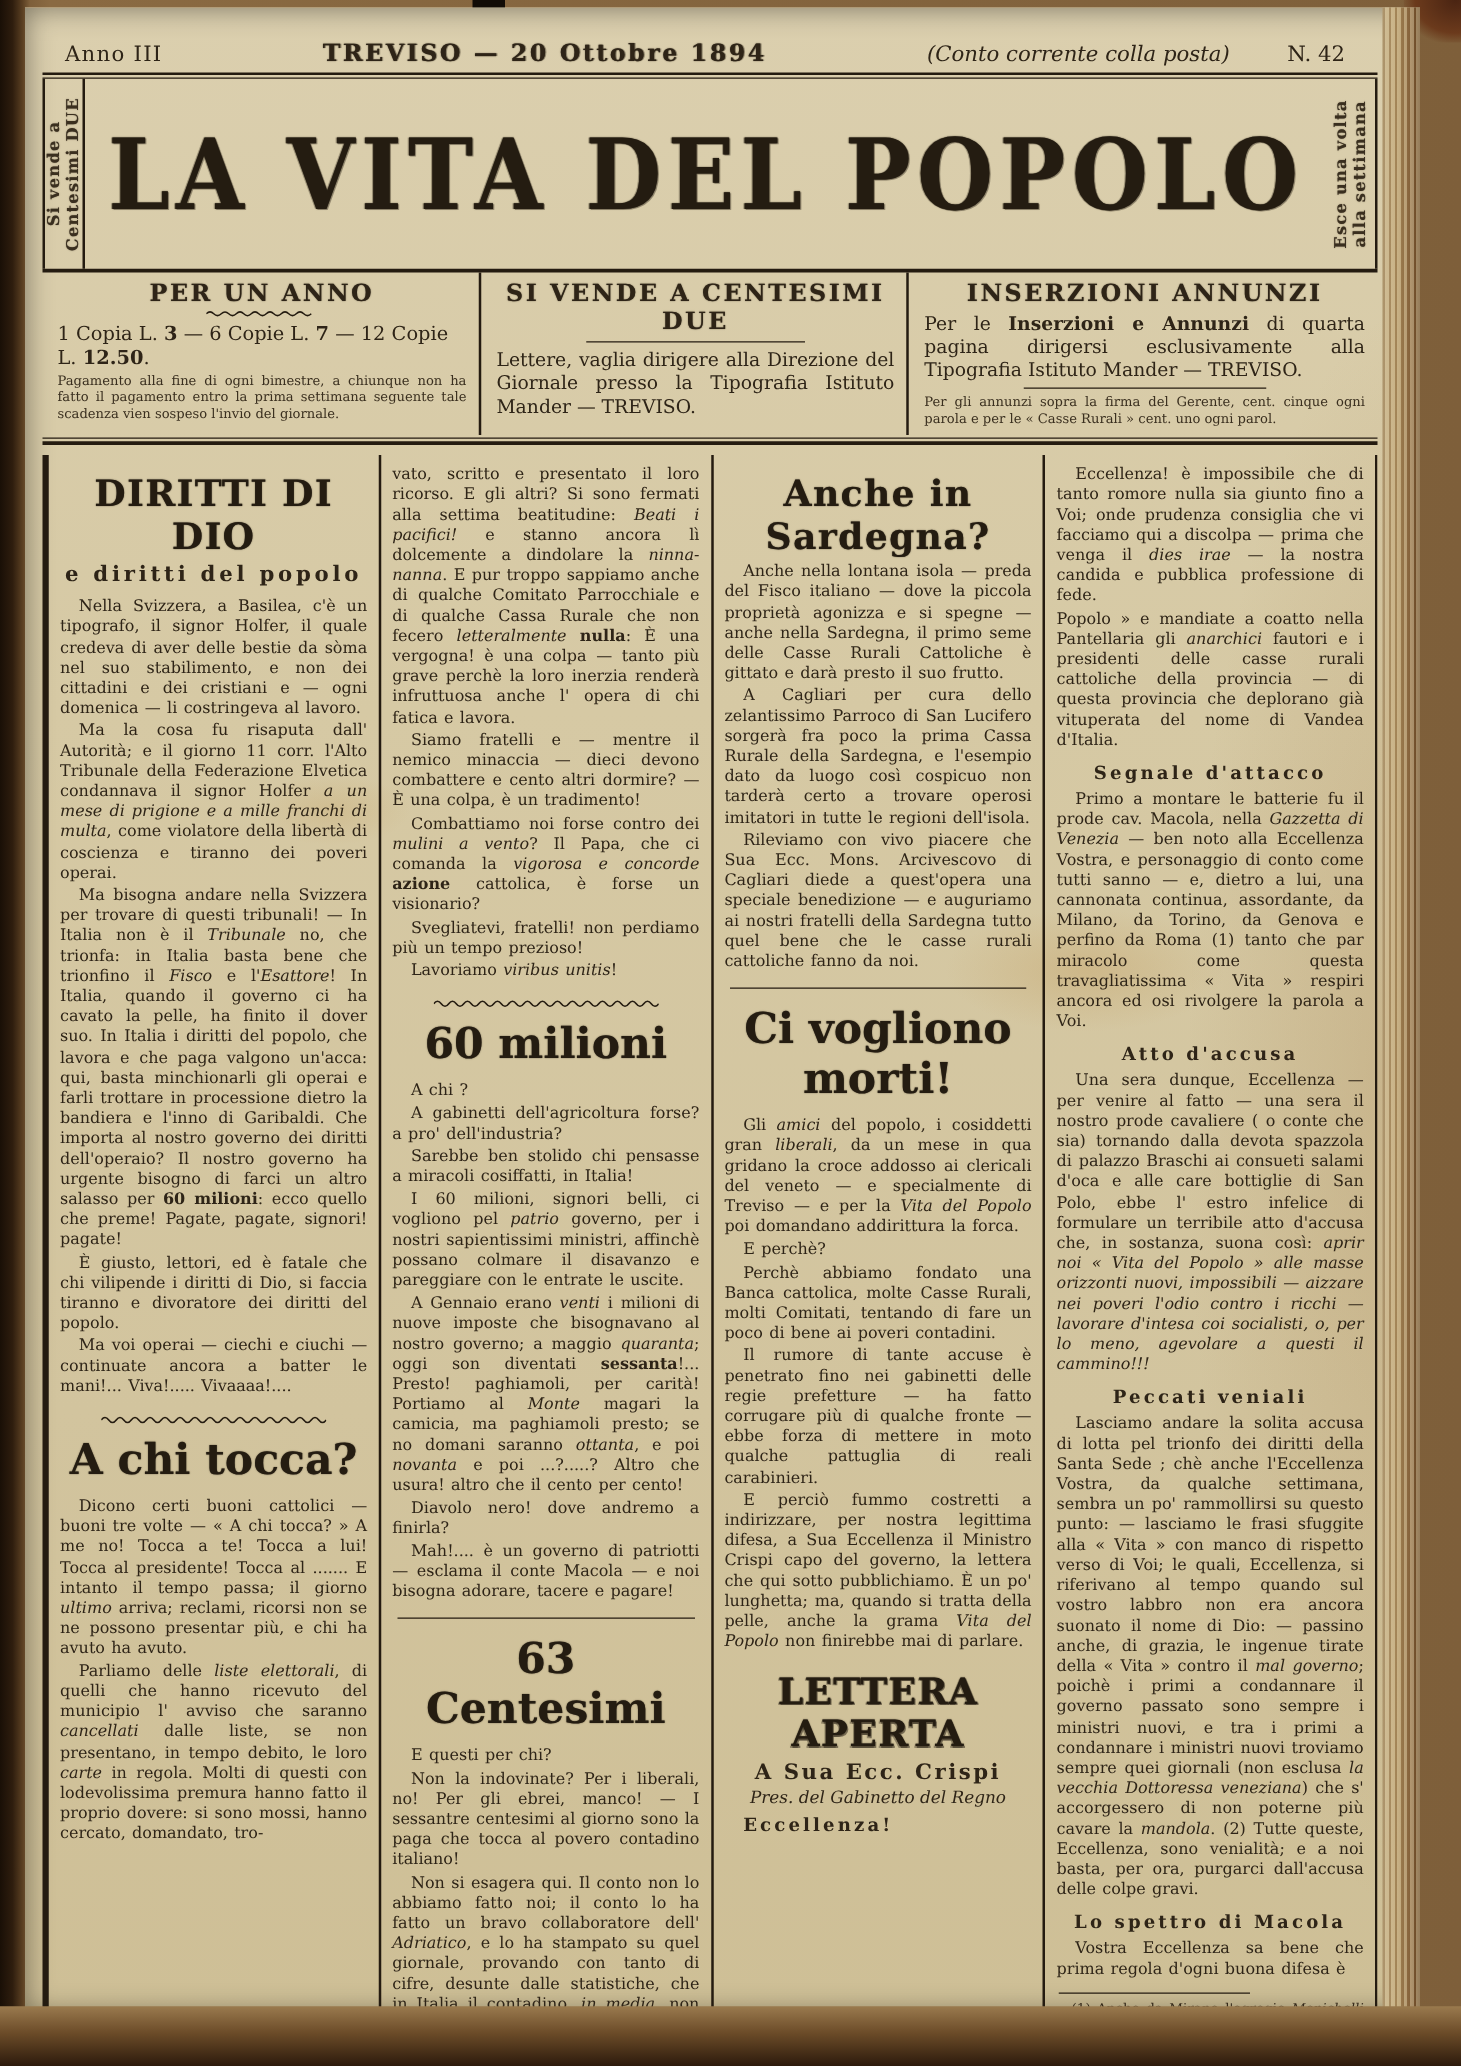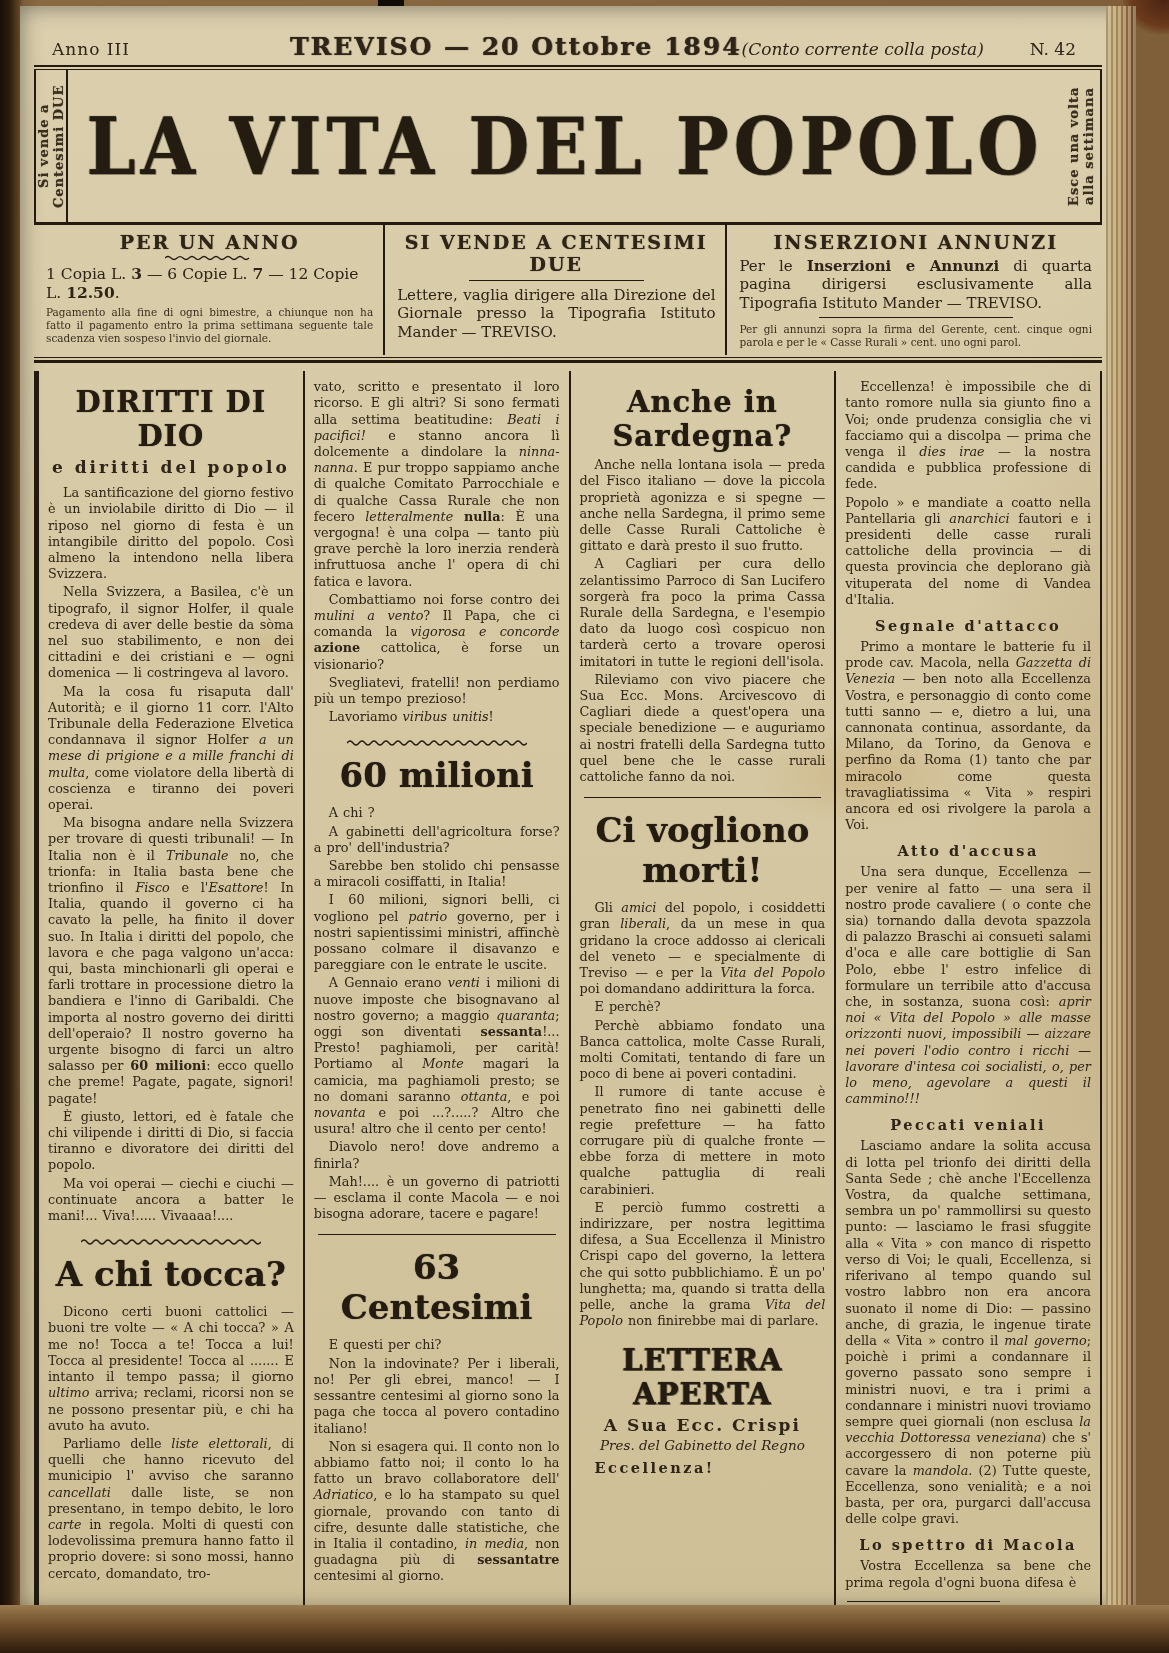--- a/index.html
+++ b/index.html
@@ -20,21 +20,21 @@
   .page-edge{position:absolute;right:0;top:0;bottom:0;width:30px;
     background:
       repeating-linear-gradient(90deg,rgba(120,85,45,.35) 0 2px,rgba(215,197,158,.5) 2px 5px),
       linear-gradient(90deg,#cab890 0%,#b89c6a 40%,#8a6640 75%,#543518 100%);}
   .inner{position:absolute;left:14px;right:34px;top:16px;bottom:0;}
 
   
   .hdr{display:grid;grid-template-columns:auto 1fr auto auto;align-items:baseline;
        padding:10px 18px 4px 18px;font-size:17px;}
   .hdr .anno{letter-spacing:1px;}
-  .hdr .dateline{text-align:right;font-weight:bold;font-size:25px;letter-spacing:2px;
+  .hdr .dateline{text-align:center;font-weight:bold;font-size:19px;letter-spacing:2px;
        text-shadow:0 0 1px rgba(46,36,23,.9),1px 0 0 rgba(46,36,23,.35);}
   .hdr .conto{font-style:italic;margin-right:46px;}
   .hdr .numero{margin-right:8px;}
   .hrule{border:0;border-top:2px solid #241b10;margin:0;}
   .hrule.thin{border-top-width:1px;margin-top:2px;}
 
   
   .masthead{display:grid;grid-template-columns:34px 1fr 40px;height:152px;align-items:center;}
   .sidelabel{writing-mode:vertical-rl;transform:rotate(180deg);font-weight:bold;font-size:13px;
      letter-spacing:1px;text-align:center;height:100%;display:flex;align-items:center;justify-content:center;
@@ -128,35 +128,35 @@
           <p class="ifine">Per gli annunzi sopra la firma del Gerente, cent. cinque ogni parola e per le « Casse Rurali » cent. uno ogni parol.</p>
         </div>
       </div>
       <div class="dblrule"></div>
       <div class="dblrule2"></div>
 
       <div class="cols">
         <div class="col">
             <div class="h-large">DIRITTI DI DIO</div>
             <div class="h-sub">e diritti del popolo</div>
-            <p class="para">La santificazione del giorno festivo è un inviolabile diritto di Dio — il riposo nel giorno di festa è un intangibile diritto del popolo. Così almeno la intendono nella libera Svizzera.</p>
             <p class="para">Nella Svizzera, a Basilea, c'è un tipografo, il signor Holfer, il quale credeva di aver delle bestie da sòma nel suo stabilimento, e non dei cittadini e dei cristiani e — ogni domenica — li costringeva al lavoro.</p>
             <p class="para">Ma la cosa fu risaputa dall' Autorità; e il giorno 11 corr. l'Alto Tribunale della Federazione Elvetica condannava il signor Holfer <i>a un mese di prigione e a mille franchi di multa</i>, come violatore della libertà di coscienza e tiranno dei poveri operai.</p>
             <p class="para">Ma bisogna andare nella Svizzera per trovare di questi tribunali! — In Italia non è il <i>Tribunale</i> no, che trionfa: in Italia basta bene che trionfino il <i>Fisco</i> e l'<i>Esattore</i>! In Italia, quando il governo ci ha cavato la pelle, ha finito il dover suo. In Italia i diritti del popolo, che lavora e che paga valgono un'acca: qui, basta minchionarli gli operai e farli trottare in processione dietro la bandiera e l'inno di Garibaldi. Che importa al nostro governo dei diritti dell'operaio? Il nostro governo ha urgente bisogno di farci un altro salasso per <b>60 milioni</b>: ecco quello che preme! Pagate, pagate, signori! pagate!</p>
             <p class="para">È giusto, lettori, ed è fatale che chi vilipende i diritti di Dio, si faccia tiranno e divoratore dei diritti del popolo.</p>
             <p class="para">Ma voi operai — ciechi e ciuchi — continuate ancora a batter le mani!... Viva!..... Vivaaaa!....</p>
             <div class="wavy"><svg width="180" height="10" viewBox="0 0 180 10">
                 <path d="M0 5 q3 -4 6 0 q3 4 6 0 q3 -4 6 0 q3 4 6 0 q3 -4 6 0 q3 4 6 0 q3 -4 6 0 q3 4 6 0 q3 -4 6 0 q3 4 6 0 q3 -4 6 0 q3 4 6 0 q3 -4 6 0 q3 4 6 0 q3 -4 6 0 q3 4 6 0 q3 -4 6 0 q3 4 6 0 q3 -4 6 0 q3 4 6 0 q3 -4 6 0 q3 4 6 0 q3 -4 6 0 q3 4 6 0 q3 -4 6 0 q3 4 6 0 q3 -4 6 0 q3 4 6 0 q3 -4 6 0 q3 4 6 0" fill="none" stroke="#241b10" stroke-width="1.3"></path>
               </svg></div>
             <div class="h-xl">A chi tocca?</div>
             <p class="para">Dicono certi buoni cattolici — buoni tre volte — « A chi tocca? » A me no! Tocca a te! Tocca a lui! Tocca al presidente! Tocca al ....... E intanto il tempo passa; il giorno <i>ultimo</i> arriva; reclami, ricorsi non se ne possono presentar più, e chi ha avuto ha avuto.</p>
             <p class="para">Parliamo delle <i>liste elettorali</i>, di quelli che hanno ricevuto del municipio l' avviso che saranno <i>cancellati</i> dalle liste, se non presentano, in tempo debito, le loro <i>carte</i> in regola. Molti di questi con lodevolissima premura hanno fatto il proprio dovere: si sono mossi, hanno cercato, domandato, tro-</p>
           </div>
         <div class="col">
             <p class="para noindent">vato, scritto e presentato il loro ricorso. E gli altri? Si sono fermati alla settima beatitudine: <i>Beati i pacifici!</i> e stanno ancora lì dolcemente a dindolare la <i>ninna-nanna</i>. E pur troppo sappiamo anche di qualche Comitato Parrocchiale e di qualche Cassa Rurale che non fecero <i>letteralmente</i> <b>nulla</b>: È una vergogna! è una colpa — tanto più grave perchè la loro inerzia renderà infruttuosa anche l' opera di chi fatica e lavora.</p>
+            <p class="para">Siamo fratelli e — mentre il nemico minaccia — dieci devono combattere e cento altri dormire? — È una colpa, è un tradimento!</p>
             <p class="para">Combattiamo noi forse contro dei <i>mulini a vento</i>? Il Papa, che ci comanda la <i>vigorosa e concorde</i> <b>azione</b> cattolica, è forse un visionario?</p>
             <p class="para">Svegliatevi, fratelli! non perdiamo più un tempo prezioso!</p>
             <p class="para">Lavoriamo <i>viribus unitis</i>!</p>
             <div class="wavy"><svg width="180" height="10" viewBox="0 0 180 10">
                 <path d="M0 5 q3 -4 6 0 q3 4 6 0 q3 -4 6 0 q3 4 6 0 q3 -4 6 0 q3 4 6 0 q3 -4 6 0 q3 4 6 0 q3 -4 6 0 q3 4 6 0 q3 -4 6 0 q3 4 6 0 q3 -4 6 0 q3 4 6 0 q3 -4 6 0 q3 4 6 0 q3 -4 6 0 q3 4 6 0 q3 -4 6 0 q3 4 6 0 q3 -4 6 0 q3 4 6 0 q3 -4 6 0 q3 4 6 0 q3 -4 6 0 q3 4 6 0 q3 -4 6 0 q3 4 6 0 q3 -4 6 0 q3 4 6 0" fill="none" stroke="#241b10" stroke-width="1.3"></path>
               </svg></div>
             <div class="h-xl">60 milioni</div>
             <p class="para">A chi ?</p>
             <p class="para">A gabinetti dell'agricoltura forse? a pro' dell'industria?</p>
             <p class="para">Sarebbe ben stolido chi pensasse a miracoli cosiffatti, in Italia!</p>

